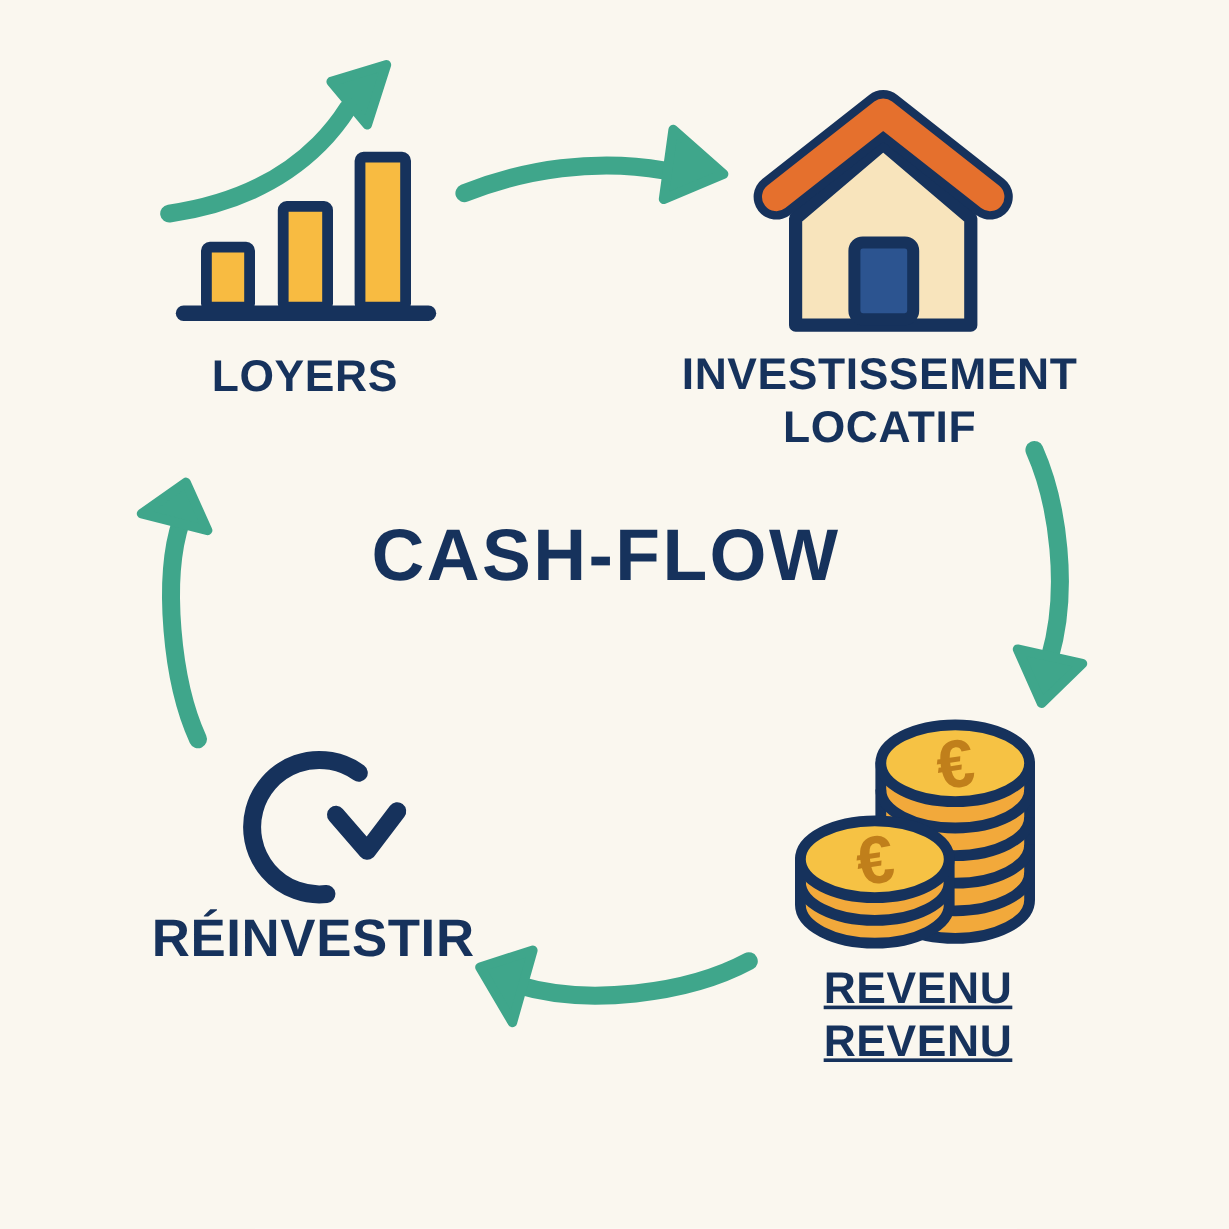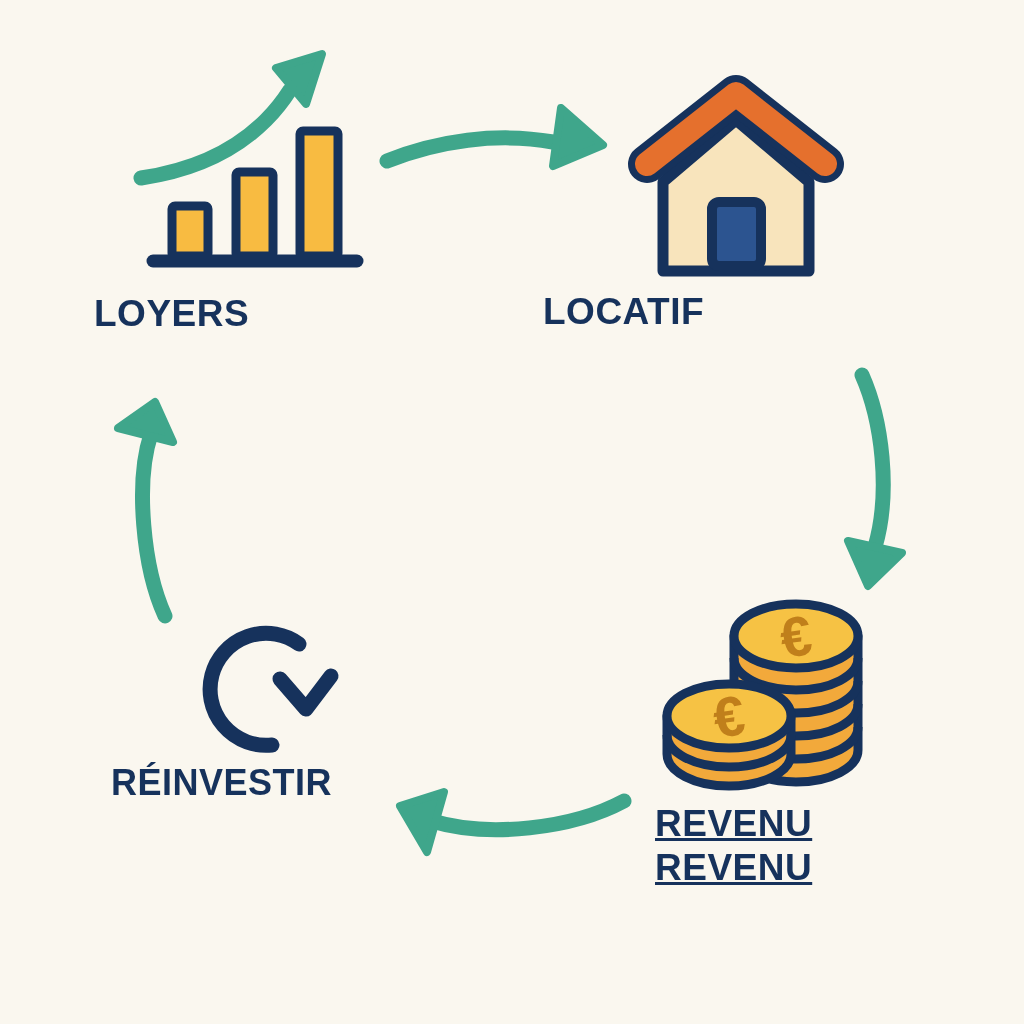--- a/index.html
+++ b/index.html
@@ -6,28 +6,29 @@
   .canvas{
     position:relative;
     width:1024px;height:1024px;
     background:var(--background,#FAF7EF);
     overflow:hidden;
     font-family:"Liberation Sans",sans-serif;
   }
   .scene{position:absolute;left:0;top:0;}
   .label{
     position:absolute;
+    text-align:center;
     color:var(--navy,#16325C);
     font-weight:bold;
     letter-spacing:0.5px;
   }
   .label-loyers{left:94px;top:292px;width:320px;font-size:37px;line-height:44px;}
   .label-investissement{left:543px;top:290px;width:380px;font-size:37px;line-height:44px;}
   .label-revenu{left:655px;top:802px;width:220px;font-size:37px;line-height:44px;text-decoration:underline;}
-  .label-reinvestir{left:111px;top:760px;width:300px;font-size:36px;line-height:46px;}
+  .label-reinvestir{left:111px;top:760px;width:300px;font-size:44px;line-height:46px;}
   .label-title{
     left:245px;top:424px;width:520px;
     font-size:61px;line-height:77px;letter-spacing:2px;
   }
   .stroke-navy{stroke:var(--navy,#16325C);}
   .stroke-green{stroke:var(--green,#3FA68B);fill:none;stroke-linecap:round;}
   .fill-green{fill:var(--green,#3FA68B);stroke:var(--green,#3FA68B);stroke-linejoin:round;}
   .bar{fill:var(--bar-yellow,#F8BB41);stroke:var(--navy,#16325C);}
   .coin-edge{fill:var(--coin-edge,#F2A93B);stroke:var(--navy,#16325C);}
   .coin-top{fill:var(--coin-gold,#F6C244);stroke:var(--navy,#16325C);}
@@ -102,24 +103,26 @@
       <path class="stroke-green" d="M 165,616 C 143,568 135,482 151,434" stroke-width="15"></path>
       <polygon class="fill-green" points="118,428 155,402 173,442" stroke-width="8"></polygon>
     </g>
   </svg>
 
   <div class="label label-loyers">
     <div>LOYERS</div>
   </div>
 
   <div class="label label-investissement">
+    <div>INVESTISSEMENT</div>
     <div>LOCATIF</div>
   </div>
 
   <div class="label label-title">
+    <div>CASH-FLOW</div>
   </div>
 
   <div class="label label-revenu">
     <div>REVENU</div>
     <div>REVENU</div>
   </div>
 
   <div class="label label-reinvestir">
     <div>RÉINVESTIR</div>
   </div>

